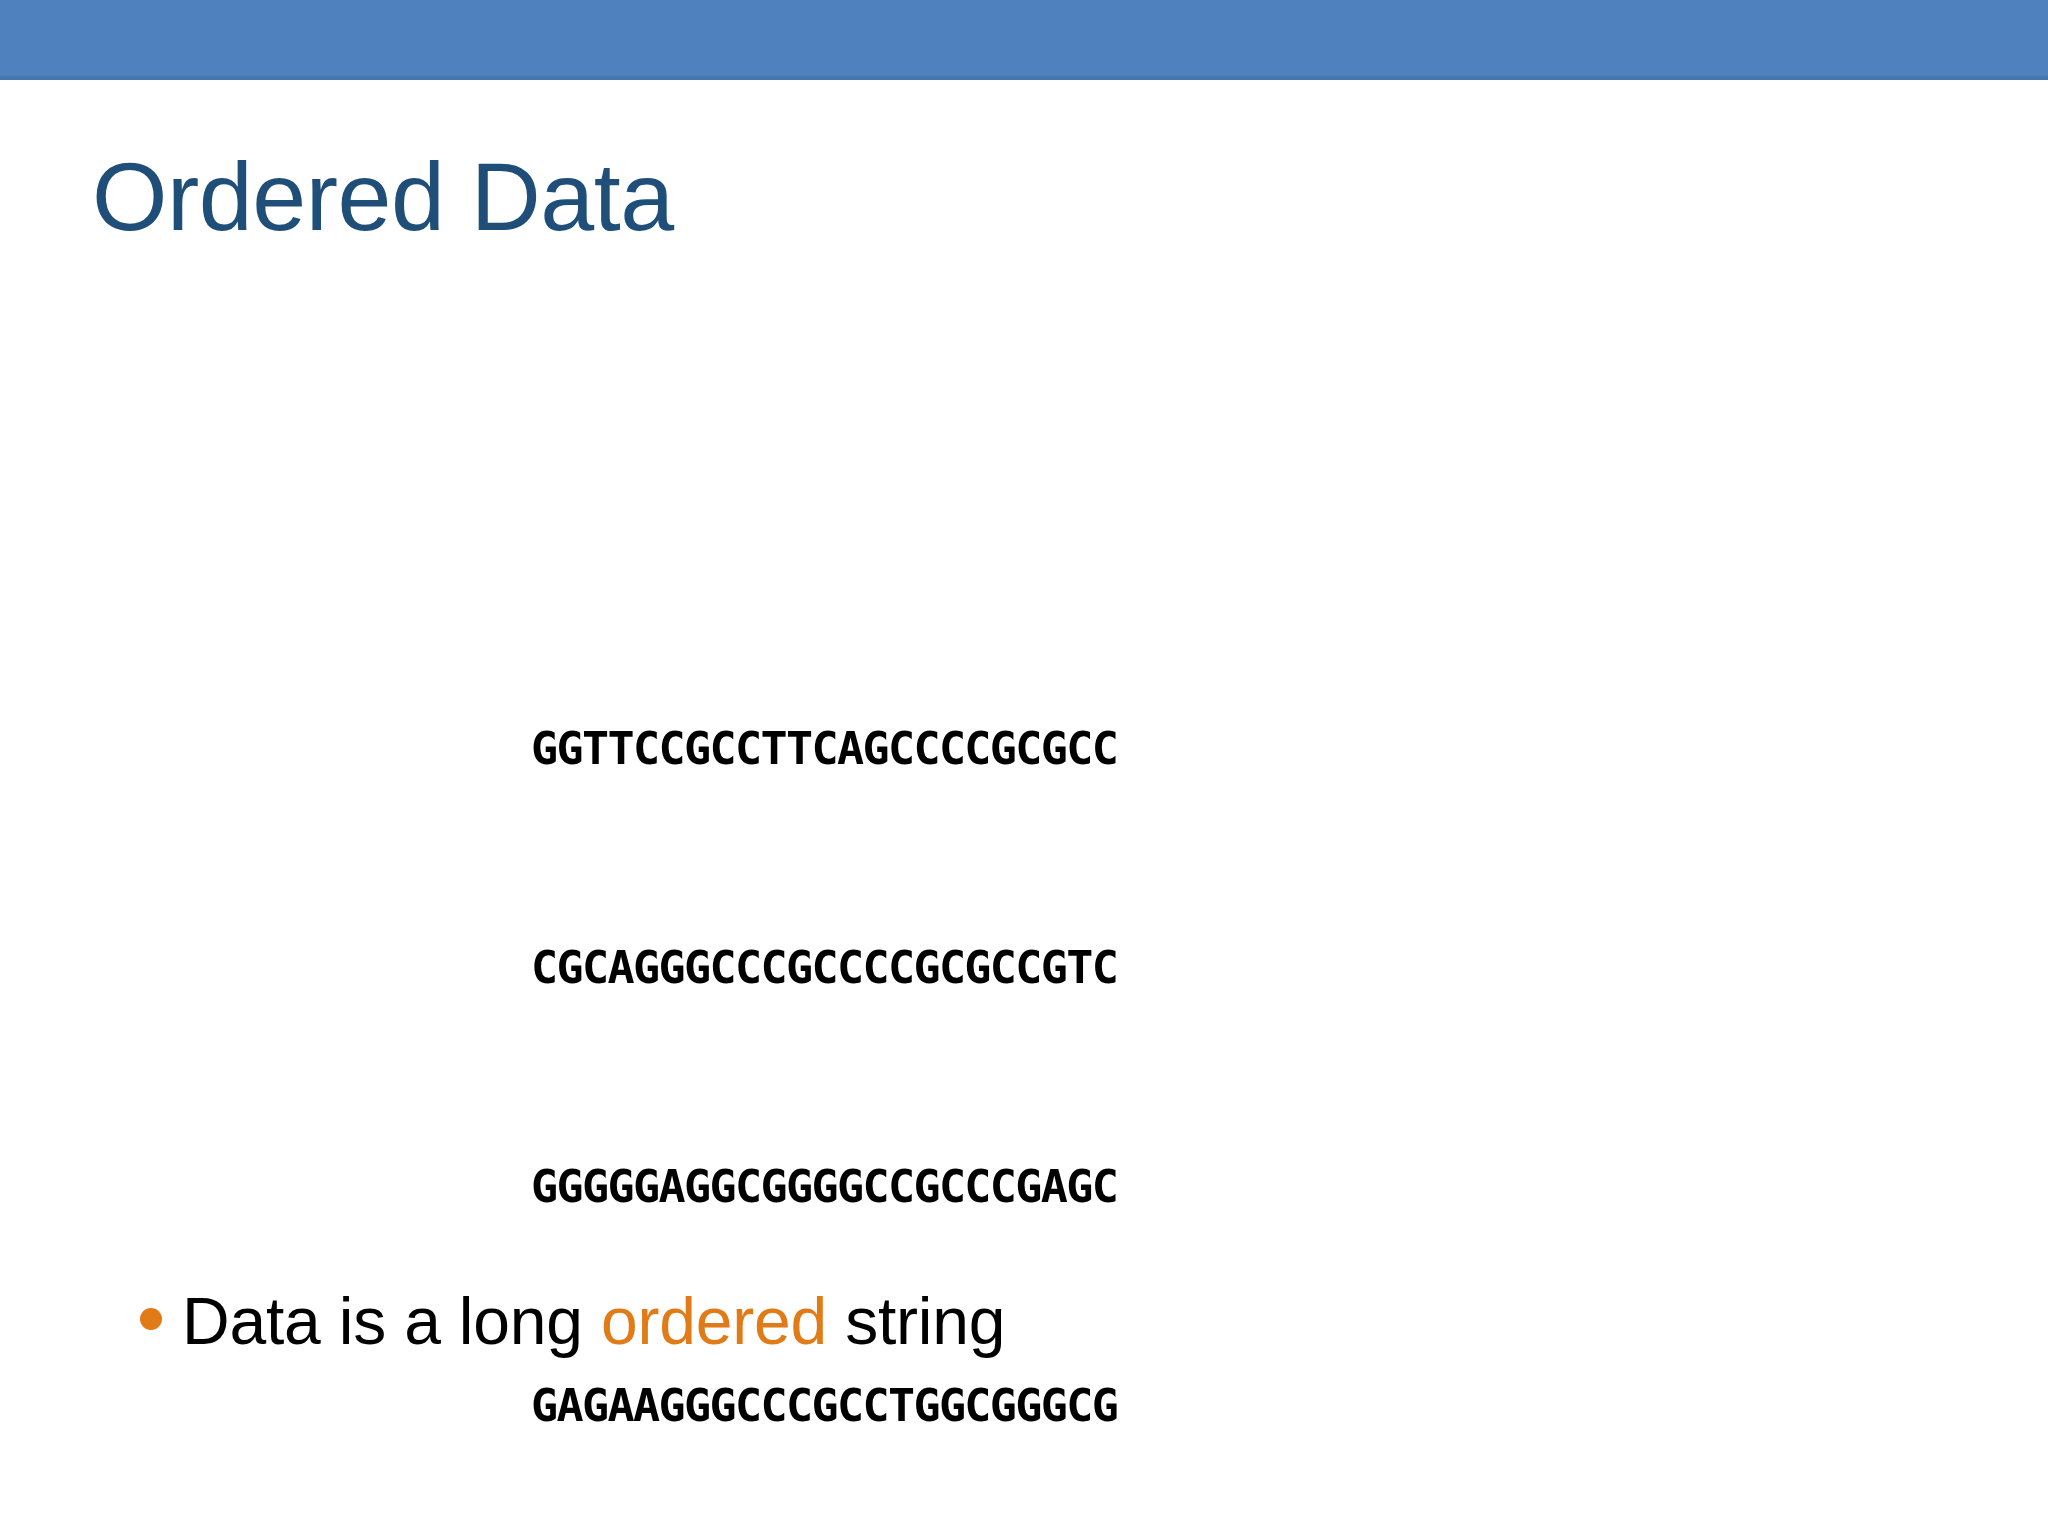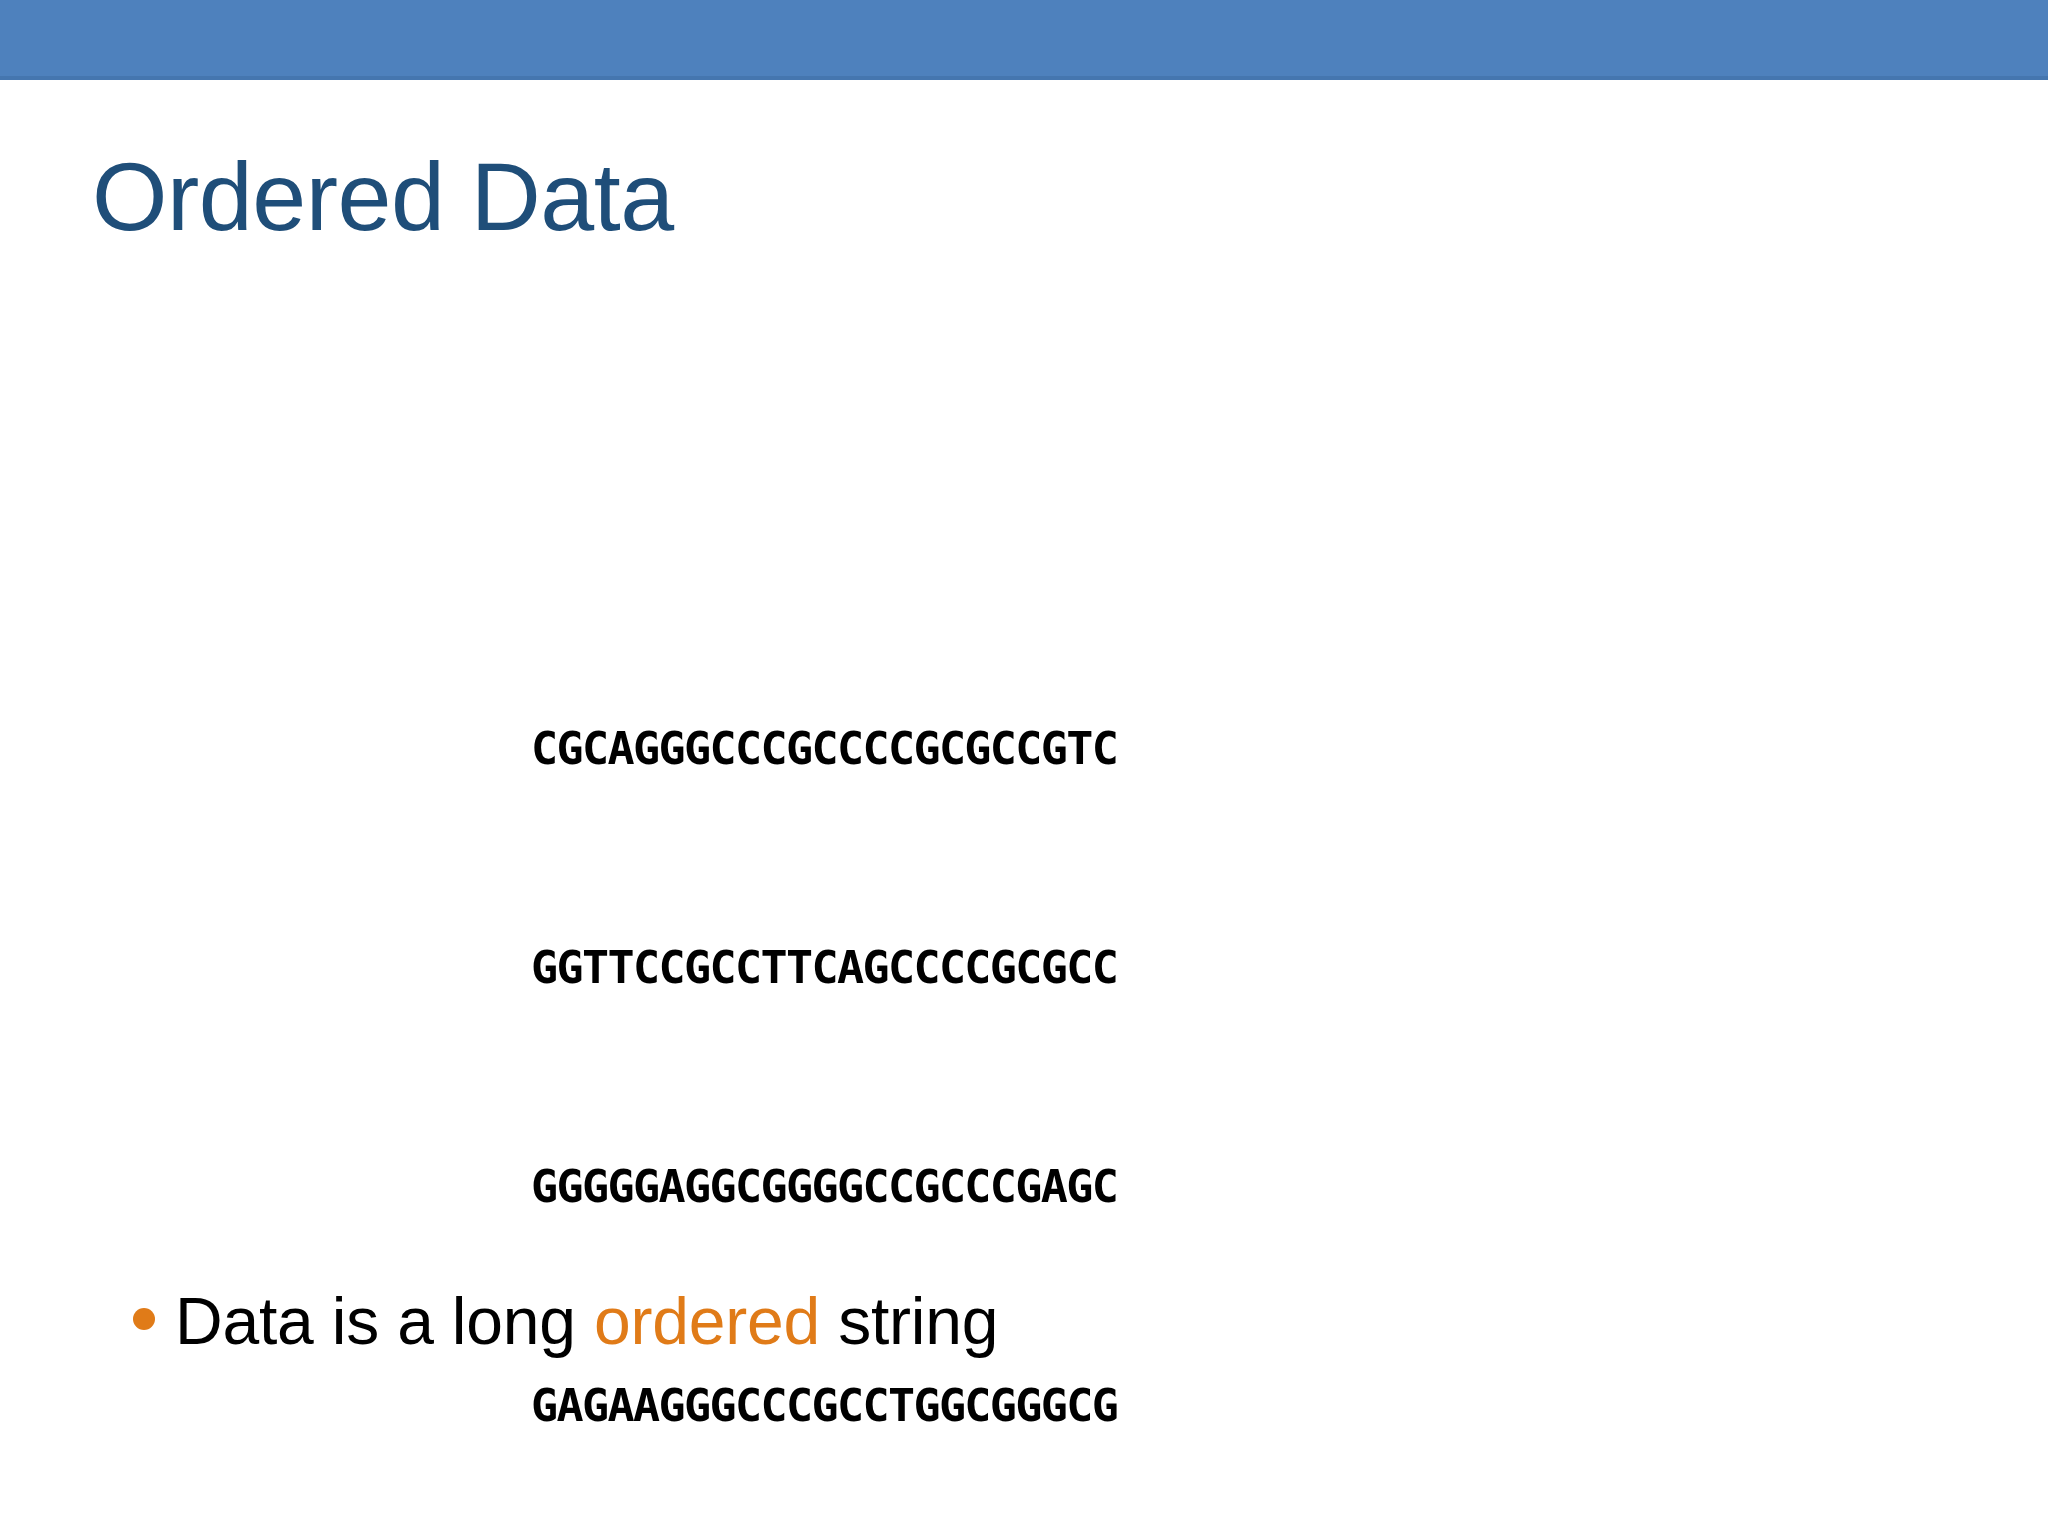--- a/index.html
+++ b/index.html
@@ -55,21 +55,21 @@
   }
 
   
   .bullet-row {
     position: absolute;
     display: flex;
     align-items: baseline;
     white-space: nowrap;
   }
   .bullet-row.b1 { left: 128px; top: 378px; }
-  .bullet-row.b2 { left: 133px; top: 1288px; }
+  .bullet-row.b2 { left: 140px; top: 1288px; }
 
   .bullet-dot {
     width: 22px;
     height: 22px;
     border-radius: 50%;
     background: #E07B18;
     flex: 0 0 auto;
     position: relative;
     top: -14px;
   }
@@ -105,22 +105,22 @@
 
 <div class="slide">
 
   <div class="header-bar"></div>
   <div class="header-bar-underline"></div>
 
   <div class="slide-title">Ordered Data</div>
 
 
   <div class="sequence-block">
+    <span class="sequence-line">GGTTCCGCCTTCAGCCCCGCGCC</span>
     <span class="sequence-line">CGCAGGGCCCGCCCCGCGCCGTC</span>
-    <span class="sequence-line">GGTTCCGCCTTCAGCCCCGCGCC</span>
     <span class="sequence-line">GGGGGAGGCGGGGCCGCCCGAGC</span>
     <span class="sequence-line">GAGAAGGGCCCGCCTGGCGGGCG</span>
     
     
     
     
     
   </div>
 
   <div class="bullet-row b2">

